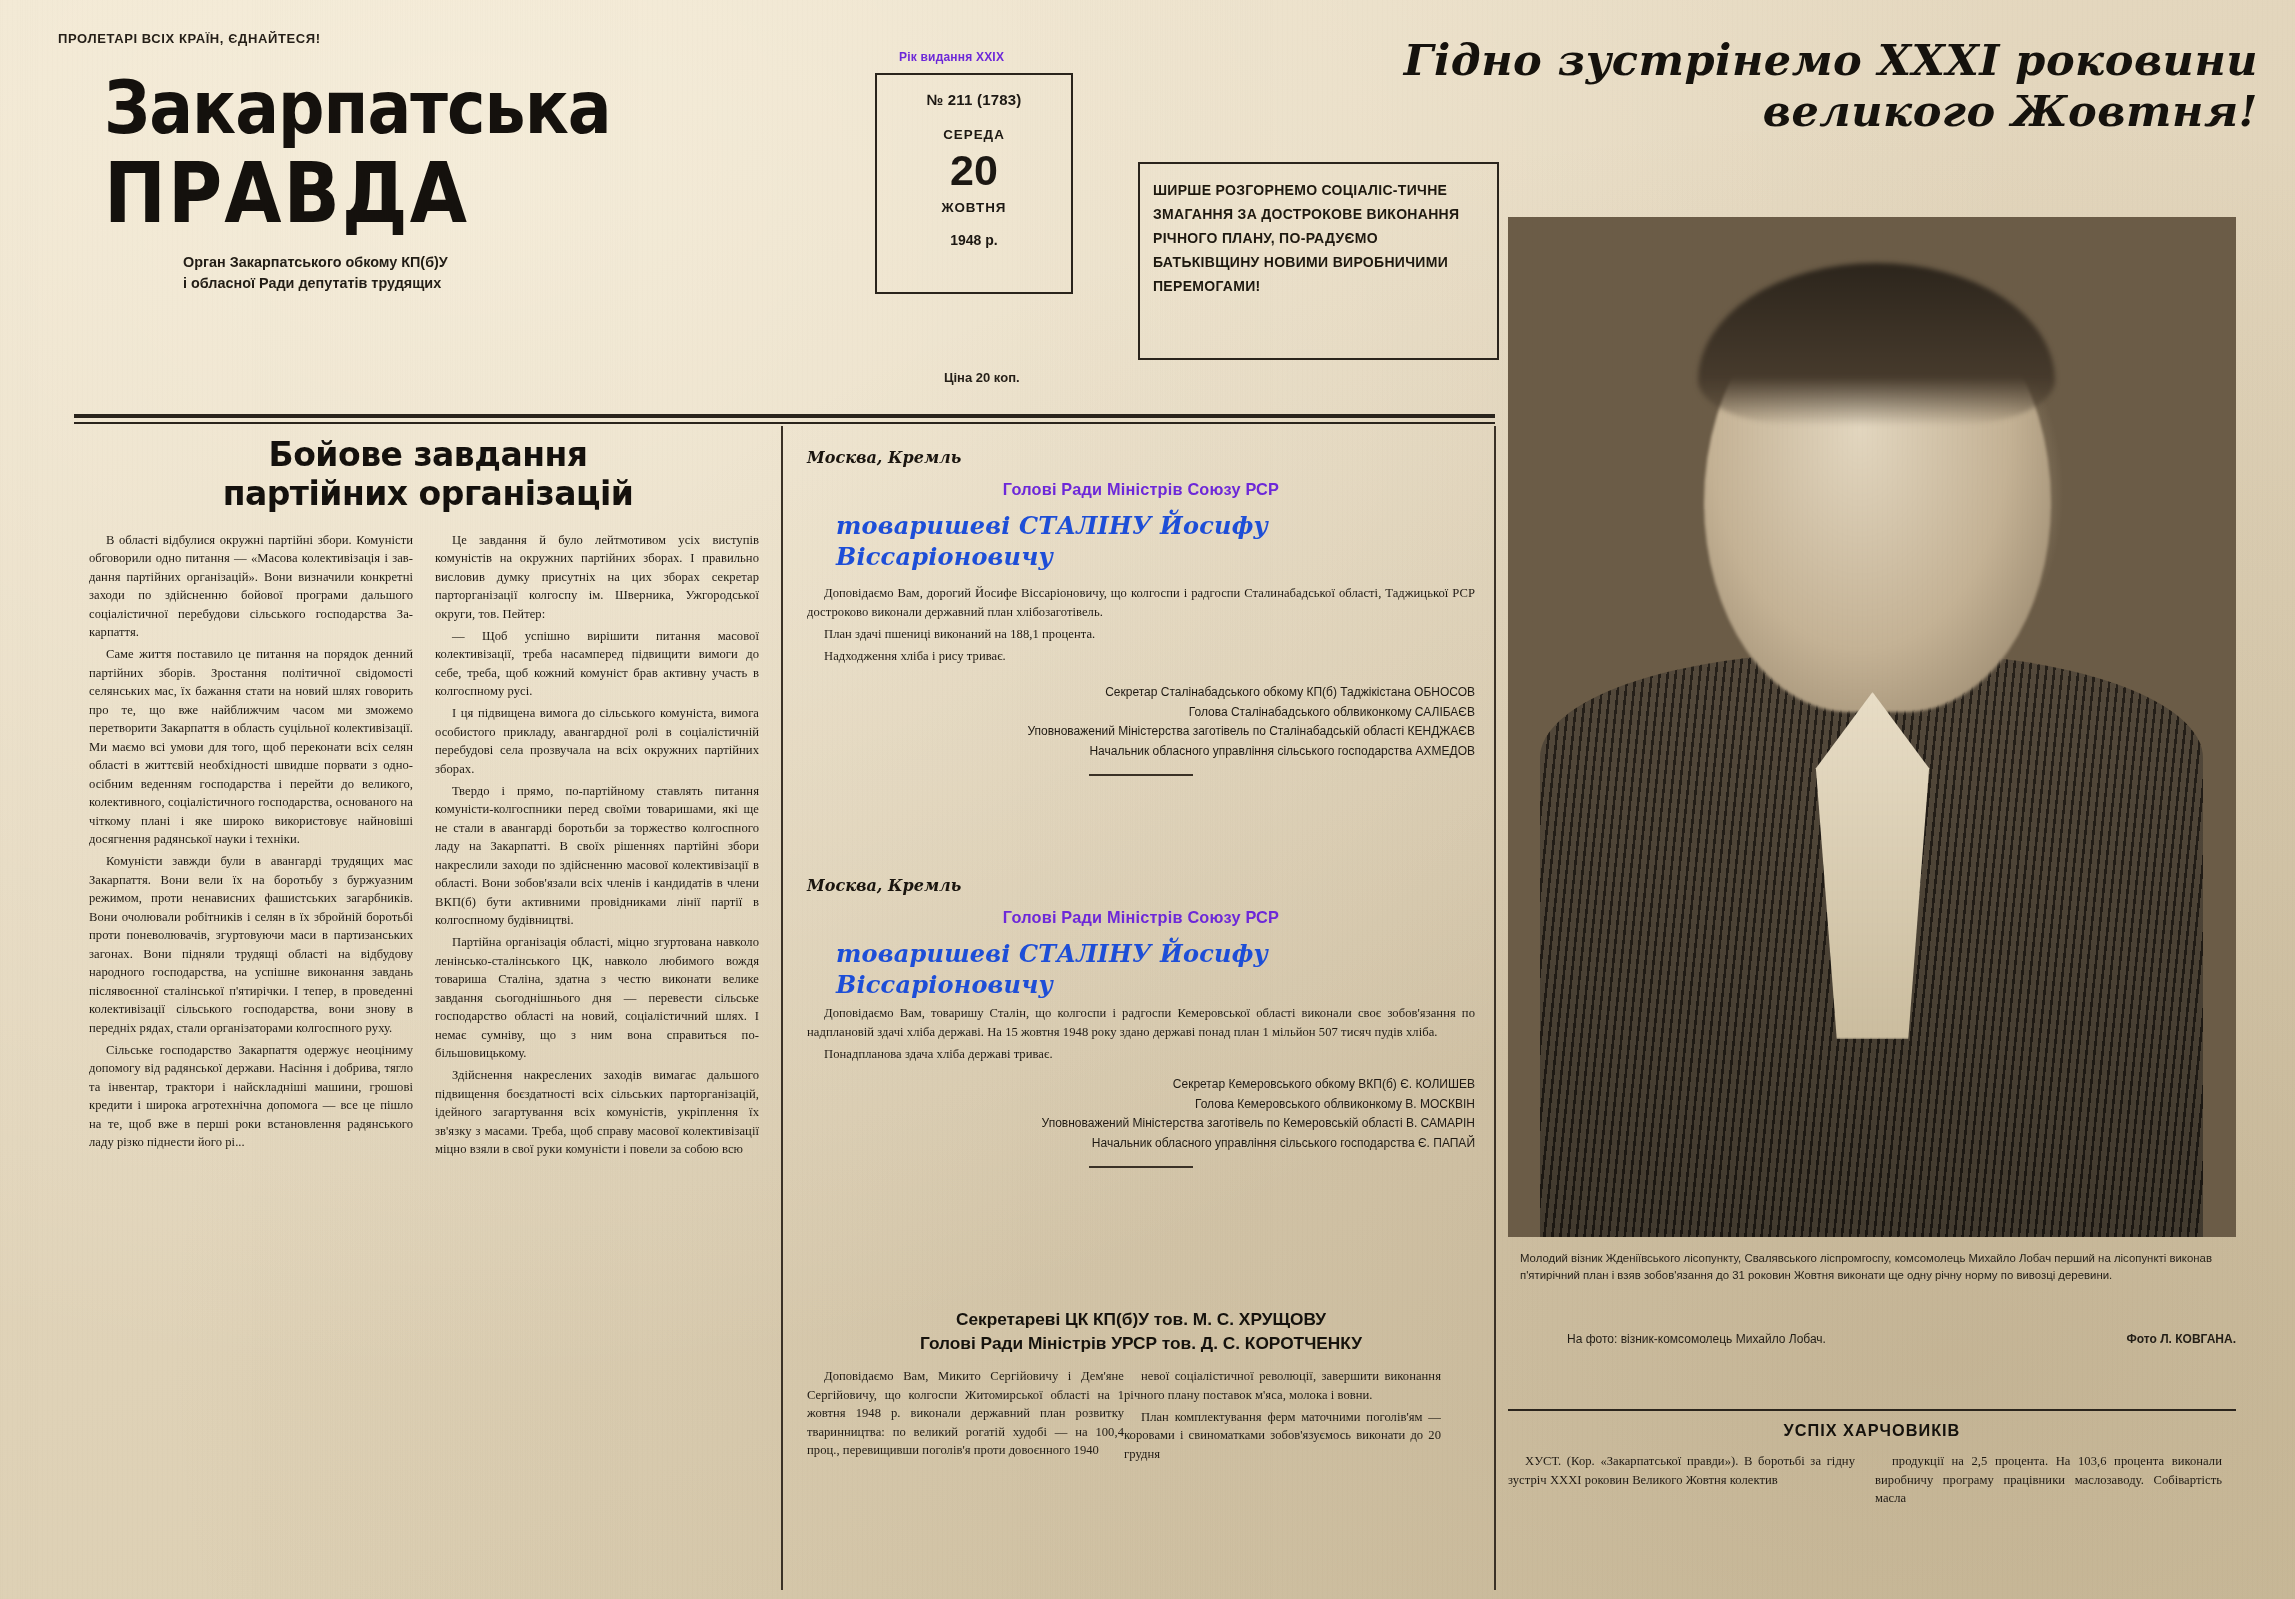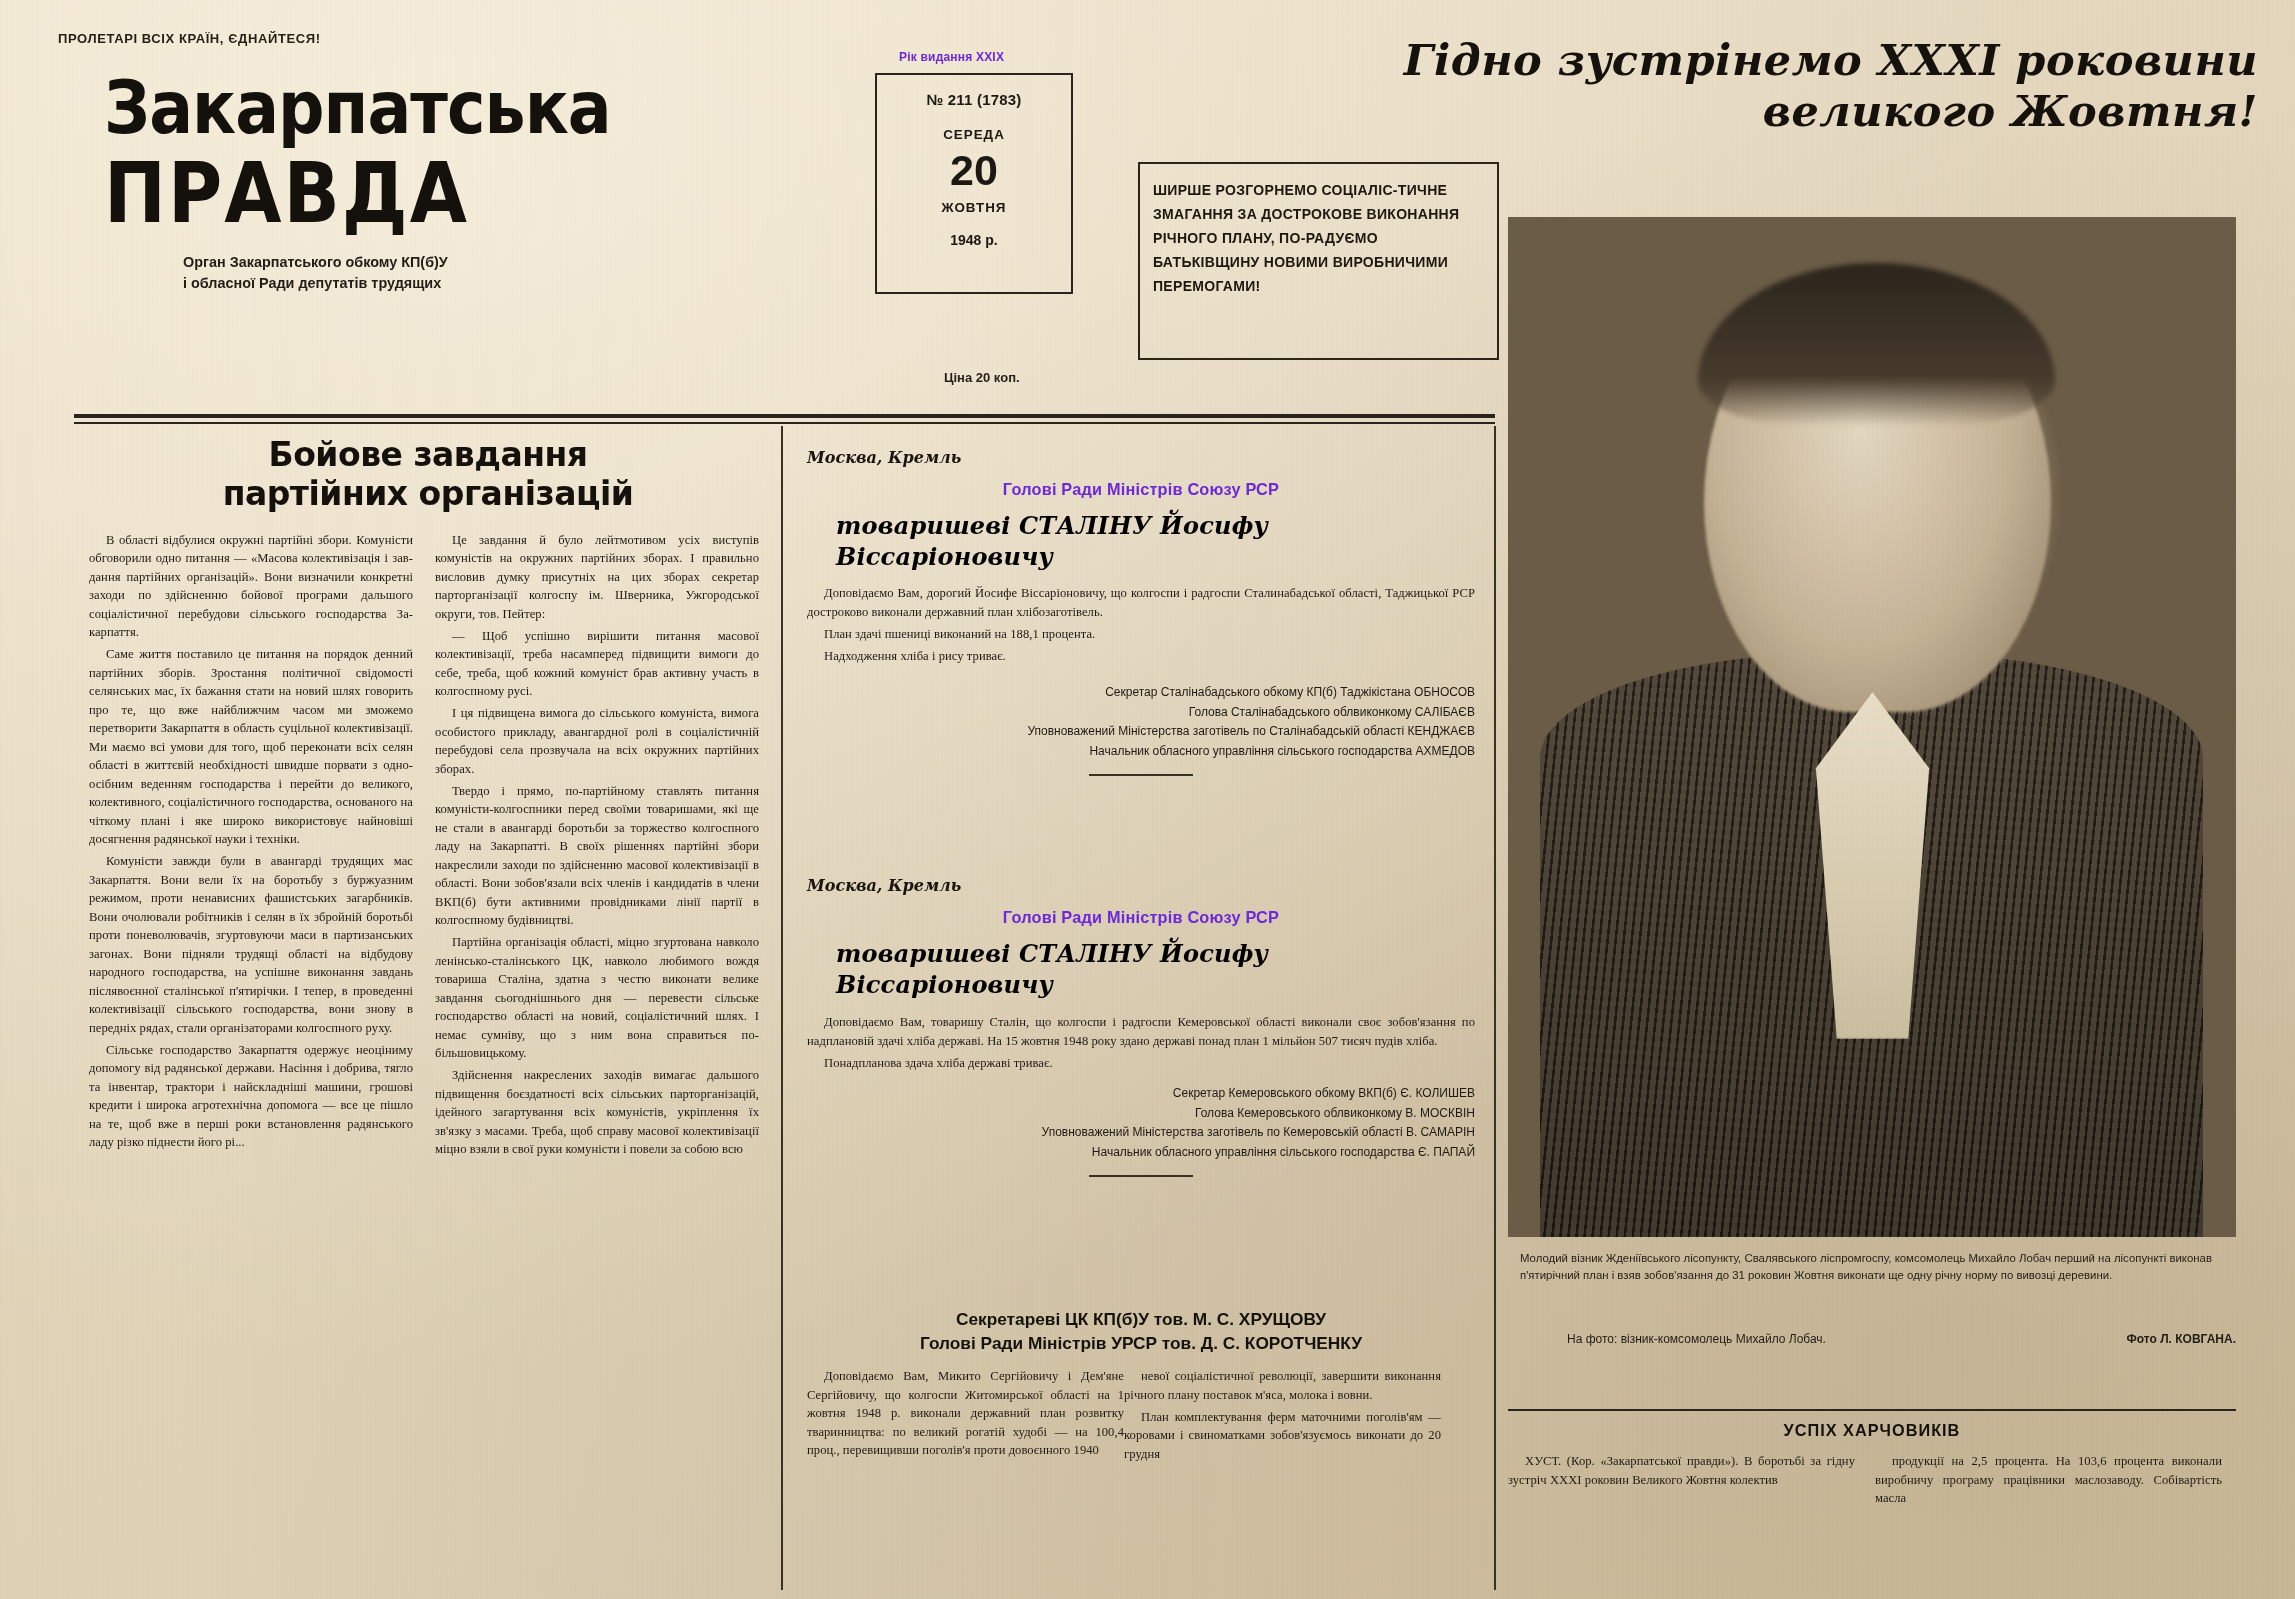--- a/index.html
+++ b/index.html
@@ -255,21 +255,21 @@
     text-align: center;
     color: #6d28d9;
     letter-spacing: 0.2px;
   }
   .addressee-big {
     font-family: "DejaVu Serif", serif;
     font-style: italic;
     font-weight: bold;
     font-size: 24px;
     line-height: 1.28;
-    color: #000000;
+    color: #1d4ed8;
     letter-spacing: 0.2px;
   }
   .sig {
     font-family: "Liberation Sans", sans-serif;
     font-size: 12px;
     line-height: 1.62;
     text-align: right;
     color: #1f1a14;
   }
   .small-divider {
@@ -376,21 +376,21 @@
       <div>Уповноважений Міністерства заготівель по Сталінабадській області КЕНДЖАЄВ</div>
       <div>Начальник обласного управління сільського господарства АХМЕДОВ</div>
     </div>
     <div class="small-divider"></div>
   </div>
 
   <div class="col" style="left:807px; top:876px; width:668px;">
     <div class="dept-label">Москва, Кремль</div>
     <div class="addressee" style="margin-top:13px;">Голові Ради Міністрів Союзу РСР</div>
     <div class="addressee-big" style="margin-top:12px; padding-left:29px;">товаришеві СТАЛІНУ Йосифу Віссаріоновичу</div>
-    <div class="body-text" style="margin-top:13px;">
+    <div class="body-text" style="margin-top:4px;">
       <p>Доповідаємо Вам, товаришу Сталін, що колгоспи і радгоспи Кемеровської об­ласті виконали своє зобов'язання по надплановій здачі хліба державі. На 15 жовтня 1948 року здано державі понад план 1 мільйон 507 тисяч пудів хліба.</p>
       <p>Понадпланова здача хліба державі триває.</p>
     </div>
     <div class="sig" style="margin-top:12px;text-align:right;">
       <div>Секретар Кемеровського обкому ВКП(б) Є. КОЛИШЕВ</div>
       <div>Голова Кемеровського облвиконкому В. МОСКВІН</div>
       <div>Уповноважений Міністерства заготівель по Кемеровській області В. САМАРІН</div>
       <div>Начальник обласного управління сільського господарства Є. ПАПАЙ</div>
     </div>
     <div class="small-divider"></div>

